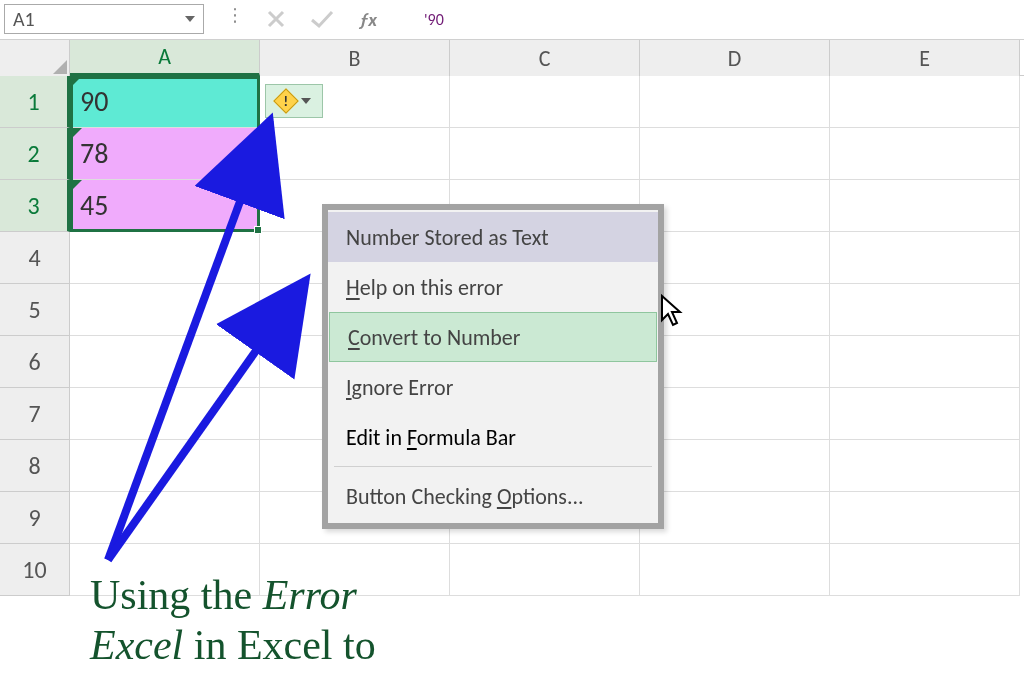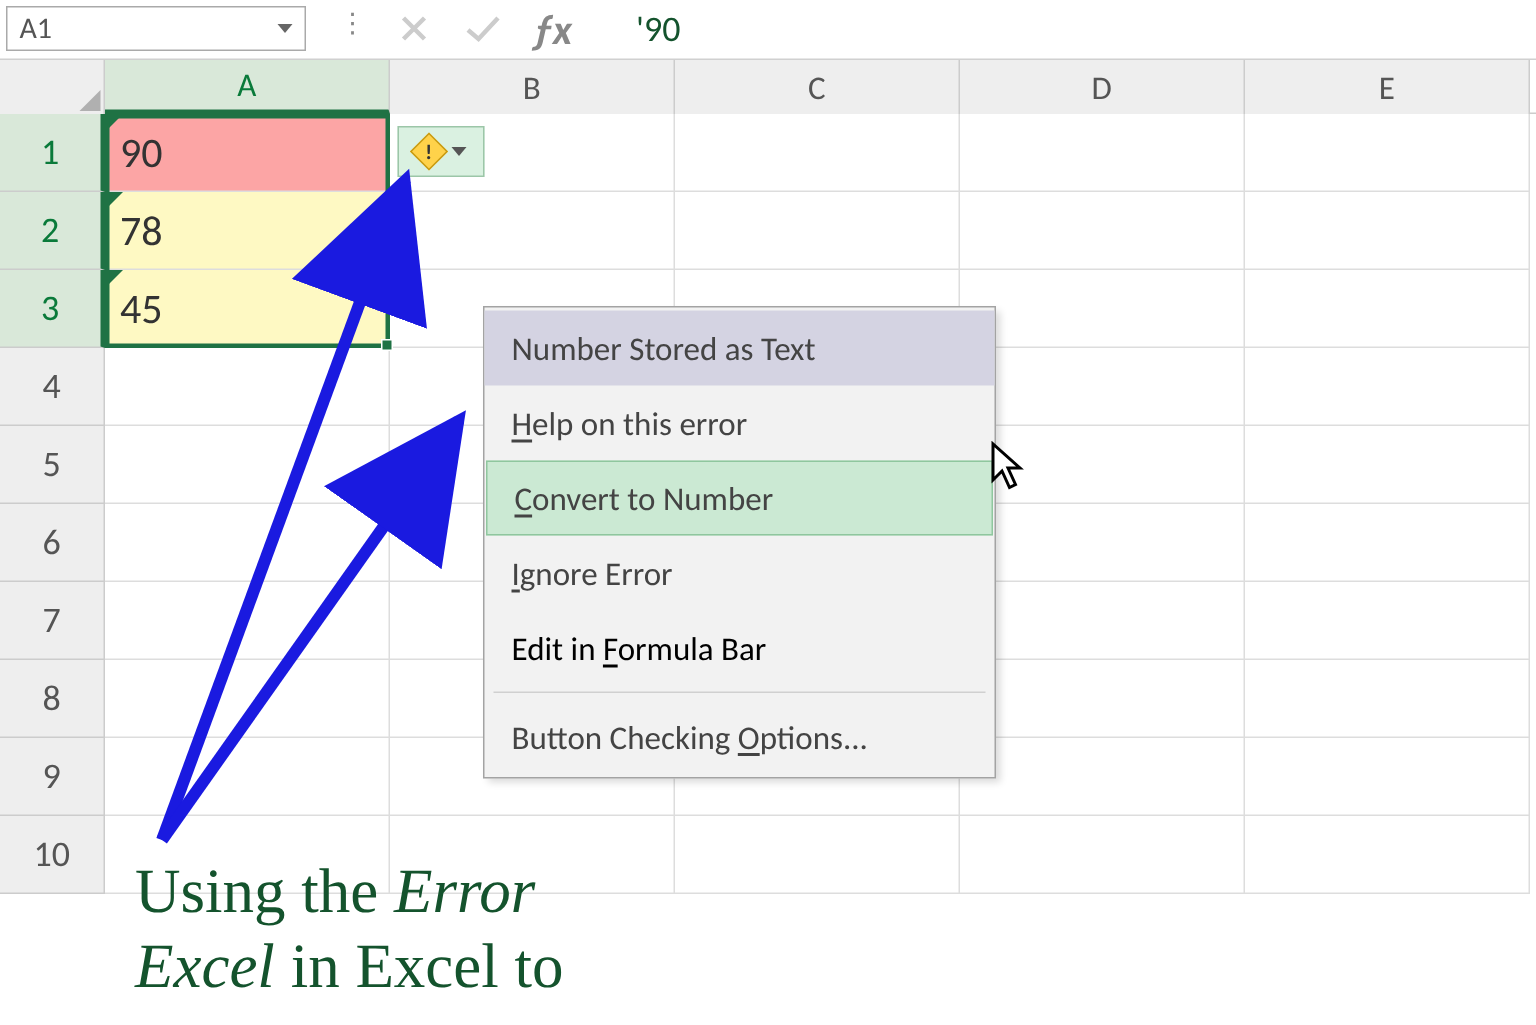--- a/index.html
+++ b/index.html
@@ -39,25 +39,25 @@
       border-right: 5px solid transparent;
       border-top: 6px solid #666;
     }
     .fb-sep { width: 4px; }
     .fb-dots { font-size: 18px; color: #888; padding: 0 6px; }
     .fb-btn {
       width: 40px; height: 30px;
       display: flex; align-items: center; justify-content: center;
       color: #888;
     }
-    .fb-fx { font-style: italic; font-weight: bold; font-size: 28px; color: #888; }
+    .fb-fx { font-style: italic; font-weight: bold; font-size: 19px; color: #888; }
     .fb-x svg, .fb-check svg { stroke: #bbb; }
     .formula-input {
       flex: 1; height: 30px; display: flex; align-items: center;
-      padding-left: 30px; font-size: 24px; color: #14532d;
+      padding-left: 30px; font-size: 16px; color: #701a75;
     }
 
     
     .sheet { position: relative; }
 
     .col-headers {
       display: flex;
       height: 36px;
       border-bottom: 1px solid #ccc;
     }
@@ -99,22 +99,22 @@
       border-right: 3px solid #1f7244;
     }
     .cell {
       width: 190px; height: 52px;
       border-right: 1px solid #ddd; border-bottom: 1px solid #ddd;
       display: flex; align-items: center;
       padding: 0 10px;
       font-size: 28px; color: #333;
       position: relative;
     }
-    .cell.sel-range { background: #fef9c3; }
-    .cell.active { background: #fca5a5; }
+    .cell.sel-range { background: #f0abfc; }
+    .cell.active { background: #5eead4; }
     .cell .txt-tri {
       position: absolute; top: 0; left: 0;
       width: 0; height: 0;
       border-top: 12px solid #1f7244;
       border-right: 12px solid transparent;
     }
 
     
     .selection-box {
       position: absolute;
@@ -159,21 +159,21 @@
       border-right: 5px solid transparent;
       border-top: 6px solid #555;
     }
 
     
     .menu {
       position: absolute;
       left: 322px; top: 164px;
       width: 342px;
       background: #f2f2f2;
-      border: 1px solid #a3a3a3;
+      border: 6px solid #a3a3a3;
       box-shadow: 3px 3px 5px rgba(0,0,0,0.15);
       z-index: 20;
       padding: 2px 0;
     }
     .menu-item {
       height: 50px;
       display: flex; align-items: center;
       padding: 0 18px;
       font-size: 22px; color: #444;
     }

